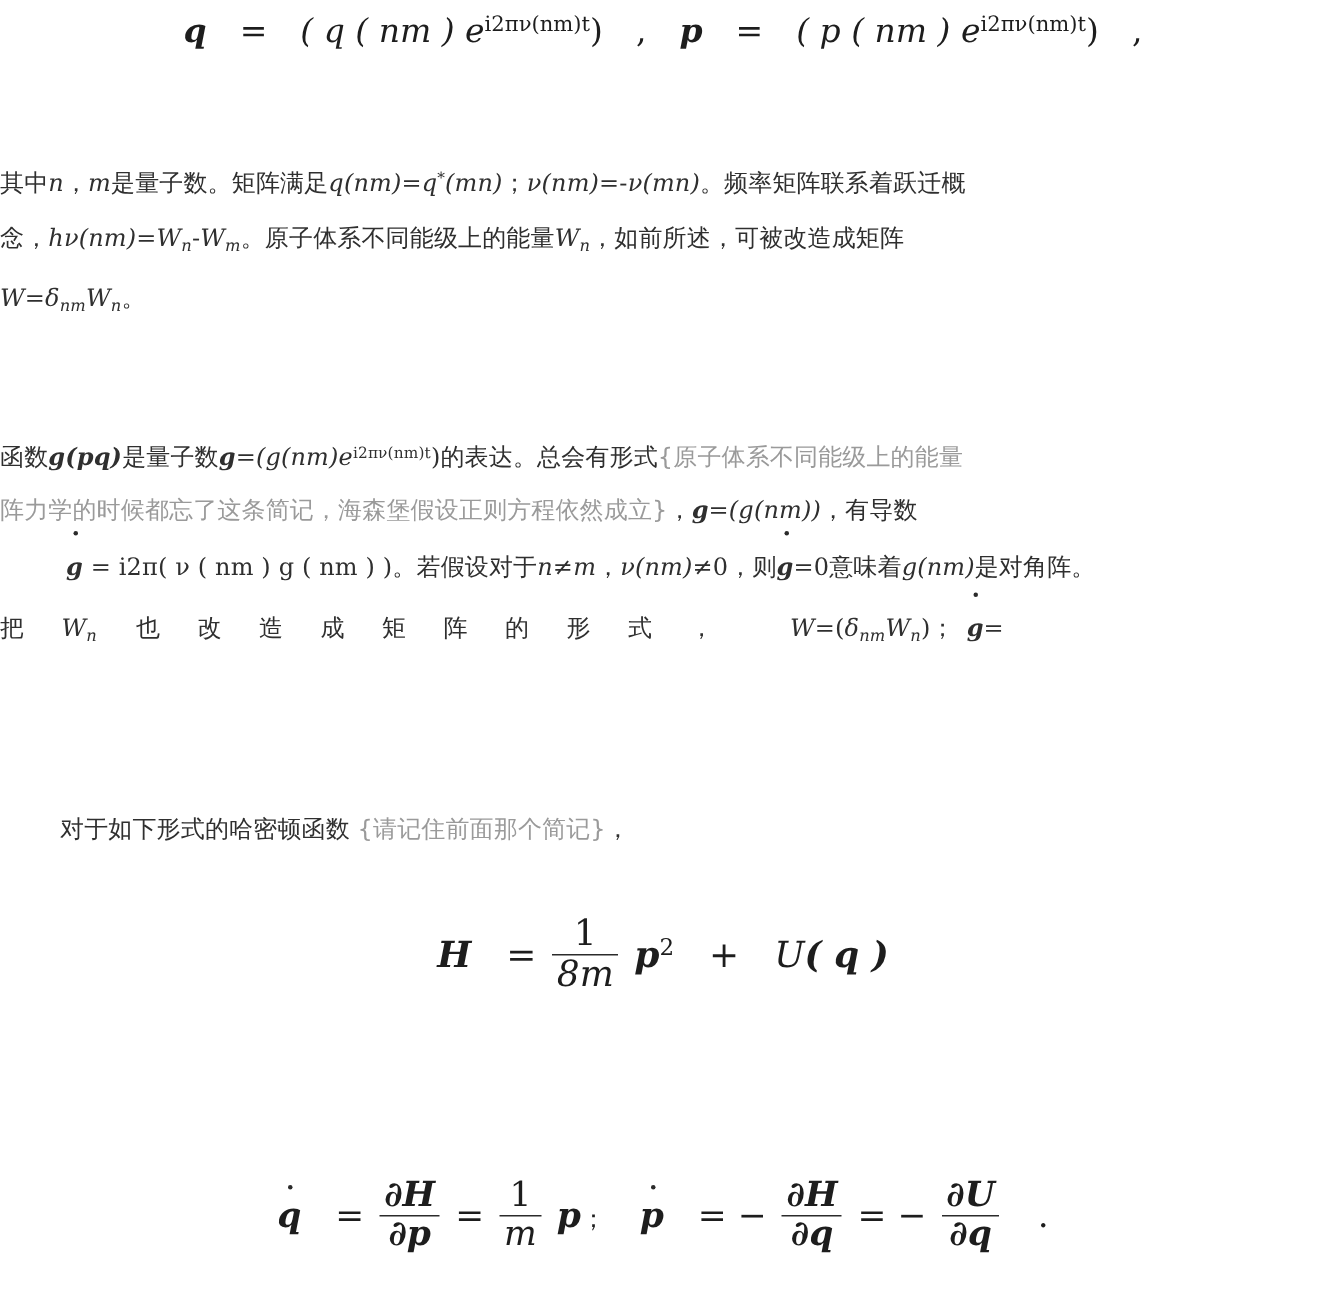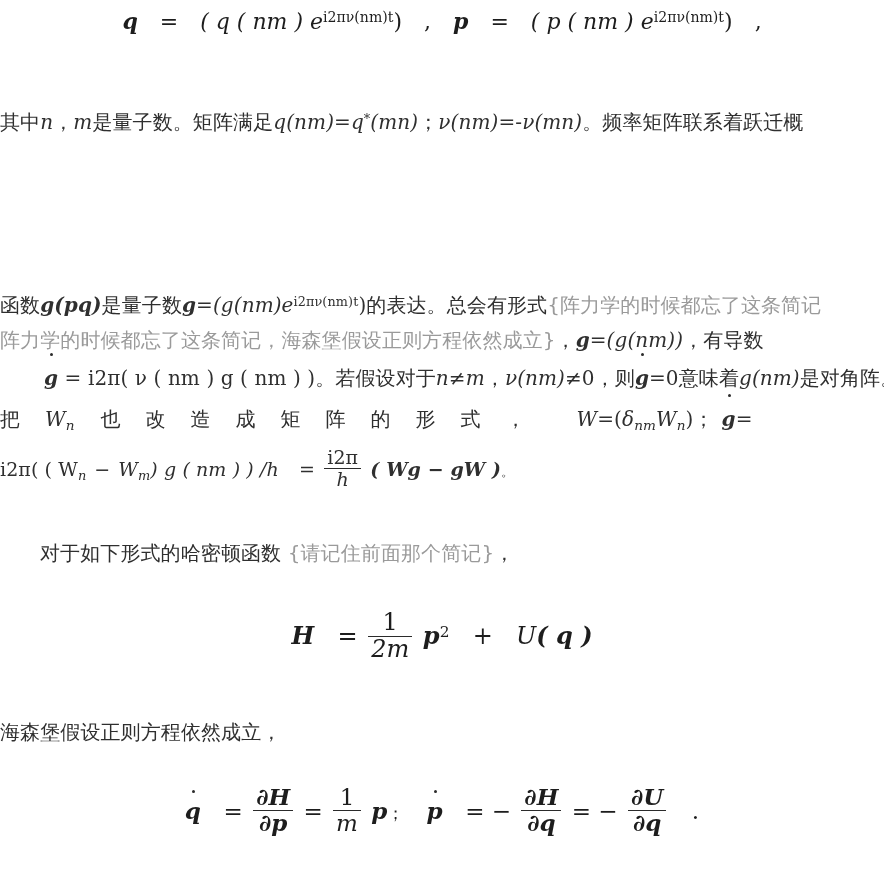--- a/index.html
+++ b/index.html
@@ -56,21 +56,21 @@
     font-family: "DejaVu Serif", "Liberation Serif", serif;
   }
   .frac .num { display: block; padding: 0 3px; }
   .frac .den { display: block; padding: 0 3px; border-top: 1.2px solid #2b2b2b; }
 
   
   .para {
     position: absolute;
     left: 0;
     width: 884px;
-    font-size: 20px;
+    font-size: 16px;
     line-height: 38px;
     color: #2f2f2f;
     letter-spacing: 0.1px;
     white-space: nowrap;
   }
   .para .cjk { font-family: "DejaVu Sans", "Liberation Sans", sans-serif; }
 
   .eqline {
     position: absolute;
     left: 0;
@@ -126,74 +126,67 @@
     <span class="sep"></span>
     <span class="mi">( p ( nm ) e</span><sup>i2πν(nm)t</sup><span class="mr">)</span>
     <span class="sep"></span>
     <span class="mr">,</span>
   </div>
 
   <div class="para" id="p1l1">
     <span class="cjk">其中</span><span class="mi">n</span><span class="cjk">，</span><span class="mi">m</span><span class="cjk">是量子数。矩阵满足</span><span class="mi">q</span><span class="mi">(nm)</span><span class="mr">=</span><span class="mi">q</span><sup>*</sup><span class="mi">(mn)</span><span class="cjk">；</span><span class="mi">ν</span><span class="mi">(nm)</span><span class="mr">=</span><span class="mr">-</span><span class="mi">ν</span><span class="mi">(mn)</span><span class="cjk">。频率矩阵联系着跃迁概</span>
   </div>
 
-
+  <div class="para" id="p1l2">
+    <span class="cjk">念，</span><span class="mi">h</span><span class="mi">ν</span><span class="mi">(nm)</span><span class="mr">=</span><span class="mi">W</span><sub>n</sub><span class="mr">-</span><span class="mi">W</span><sub>m</sub><span class="cjk">。原子体系不同能级上的能量</span><span class="mi">W</span><sub>n</sub><span class="cjk">，如前所述，可被改造成矩阵</span>
+  </div>
+
+  <div class="para" id="p1l3">
+    <span class="mi">W</span><span class="mr">=</span><span class="mi">δ</span><sub>nm</sub><span class="mi">W</span><sub>n</sub><span class="cjk">。</span>
+  </div>
 
   <div class="para" id="p2l1">
-    <span class="cjk">函数</span><span class="mb">g</span><span class="mb">(pq)</span><span class="cjk">是量子数</span><span class="mb">g</span><span class="mr">=</span><span class="mi">(g(nm)e</span><sup>i2πν(nm)t</sup><span class="mr">)</span><span class="cjk">的表达。总会有形式</span><span class="cjk brace-note">{</span><span class="cjk brace-note">阵力学的时候都忘了这条简记</span>
+    <span class="cjk">函数</span><span class="mb">g</span><span class="mb">(pq)</span><span class="cjk">是量子数</span><span class="mb">g</span><span class="mr">=</span><span class="mi">(g(nm)e</span><sup>i2πν(nm)t</sup><span class="mr">)</span><span class="cjk">的表达。总会有形式</span><span class="cjk brace-note">{</span><span class="cjk brace-note">原子体系不同能级上的能量</span>
   </div>
 
   <div class="para" id="p2l2">
     <span class="cjk brace-note">阵力学的时候都忘了这条简记，海森堡假设正则方程依然成立</span><span class="cjk brace-note">}</span><span class="cjk">，</span><span class="mb">g</span><span class="mr">=</span><span class="mi">(g(nm))</span><span class="cjk">，有导数</span>
   </div>
 
   <div class="para" id="p2l3">
     <span class="mb dotacc">g</span>
     <span class="op">=</span>
     <span class="mr">i2π( ν ( nm ) g ( nm ) )</span><span class="cjk">。</span><span class="cjk">若假设对于</span><span class="mi">n</span><span class="mr">≠</span><span class="mi">m</span><span class="cjk">，</span><span class="mi">ν</span><span class="mi">(nm)</span><span class="mr">≠0</span><span class="cjk">，则</span><span class="mb dotacc">g</span><span class="mr">=0</span><span class="cjk">意味着</span><span class="mi">g</span><span class="mi">(nm)</span><span class="cjk">是对角阵。</span>
   </div>
 
   <div class="para" id="p2l4">
     <span class="cjk spread">把</span><span class="mi">W</span><sub>n</sub><span class="sep-wide"></span><span class="cjk spread">也改造成矩阵的形式</span><span class="cjk spread">，</span><span class="sep-wide"></span><span class="mi">W</span><span class="mr">=(</span><span class="mi">δ</span><sub>nm</sub><span class="mi">W</span><sub>n</sub><span class="mr">)；</span><span class="sep"></span><span class="mb dotacc">g</span><span class="mr">=</span>
   </div>
 
-  <div class="para" id="p2l5">
-    <span class="mr">i2π( ( W</span><sub>n</sub><span class="sep"></span><span class="mr">−</span><span class="sep"></span><span class="mi">W</span><sub>m</sub><span class="mi">) g ( nm ) ) /h</span>
-    <span class="sep"></span>
-    <span class="op">=</span>
-    <span class="frac">
-      <span class="num mr">i2π</span>
-      <span class="den mi">h</span>
-    </span>
-    <span class="mb">( Wg − gW )</span><span class="cjk" style="font-size:13px">。</span>
-  </div>
 
   <div class="para" id="p3">
     <span class="cjk">对于如下形式的哈密顿函数</span>
     <span class="cjk brace-note">{请记住前面那个简记}</span><span class="cjk">，</span>
   </div>
 
   <div class="eqline" id="eq-h">
     <span class="mb">H</span>
     <span class="sep"></span>
     <span class="op">=</span>
     <span class="frac">
       <span class="num mr">1</span>
-      <span class="den mi">2m</span>
+      <span class="den mi">8m</span>
     </span>
     <span class="mb">p</span><sup>2</sup>
     <span class="sep"></span>
     <span class="op">+</span>
     <span class="sep"></span>
     <span class="mi">U</span><span class="mb">( q )</span>
   </div>
 
-  <div class="para" id="p4">
-    <span class="cjk">海森堡假设正则方程依然成立，</span>
-  </div>
 
   <div class="eqline" id="eq-canonical">
     <span class="mb dotacc">q</span>
     <span class="sep"></span>
     <span class="op">=</span>
     <span class="frac">
       <span class="num mb">∂H</span>
       <span class="den mb">∂p</span>
     </span>
     <span class="op">=</span>

